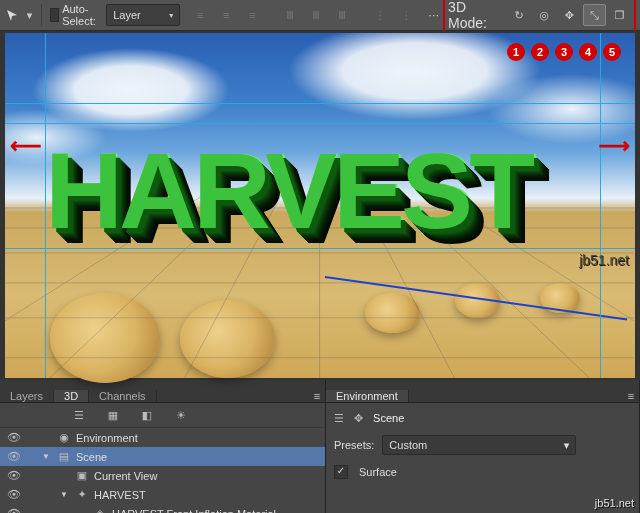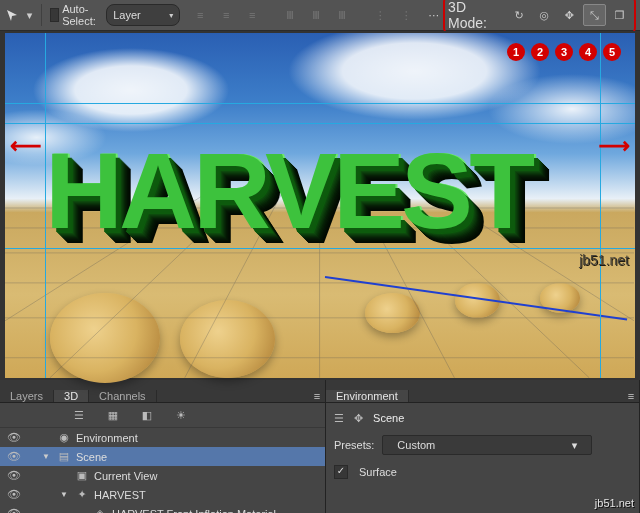--- a/index.html
+++ b/index.html
@@ -2,21 +2,21 @@
 <html><head>
 <meta charset="utf-8">
 <style>
 html,body{margin:0;padding:0;width:640px;height:513px;background:#000;font-family:Tahoma,Arial,sans-serif;font-size:11px;color:#ddd;overflow:hidden}
 .toolbar{background:#535353;height:30px;display:flex;align-items:center;border-bottom:1px solid #2a2a2a;padding:0 4px;gap:2px}
 .tb-btn{width:22px;height:22px;display:flex;align-items:center;justify-content:center;color:#ccc;border:1px solid transparent;border-radius:2px}
 .divider{width:1px;height:22px;background:#404040;margin:0 2px}
 .checkbox{width:12px;height:12px;border:1px solid #2a2a2a;background:#373737;margin-right:3px}
 .checkbox.checked:after{content:"✓";color:#ddd;font-size:10px;display:block;line-height:10px;text-align:center}
 .auto-select{display:flex;align-items:center;font-size:11px;color:#ddd;margin:8px 4px}
-.dropdown{background:#3f3f3f;border:1px solid #2a2a2a;height:20px;display:flex;align-items:center;padding:0 6px;min-width:60px;justify-content:space-between;border-radius:8px}
+.dropdown{background:#3f3f3f;border:1px solid #2a2a2a;height:20px;display:flex;align-items:center;padding:0 6px;min-width:60px;justify-content:space-between;border-radius:2px}
 .dropdown .caret{margin-left:8px;font-size:8px;color:#ccc}
 .align-group{display:flex;gap:2px;margin:0 6px}
 .align-group .tb-btn{color:#777}
 .mode3d{display:flex;align-items:center;border:2px solid #c00;border-radius:6px;padding:1px 3px;gap:2px;margin-left:auto}
 .mode3d-label{color:#ddd;font-size:14px;margin-right:4px}
 .mode3d .mb.active{background:#666;border:1px solid #888}
 .mode3d .mb{width:24px;height:20px;display:flex;align-items:center;justify-content:center;color:#ccc;border:1px solid transparent;border-radius:2px}
 .viewport{background:#333;height:349px;position:relative;display:flex;align-items:center;justify-content:center}
 .canvas{position:relative;width:630px;height:345px;background:linear-gradient(to bottom,#2a5fb3 0%,#3d7ec9 20%,#6fa8de 35%,#e8f0f7 48%,#c9a961 52%,#d9b86a 100%)}
 .sky-clouds{position:absolute;top:0;left:0;right:0;height:55%;background:
@@ -57,21 +57,21 @@
 .indent{width:14px}
 .disclose{width:10px;color:#ccc;font-size:8px}
 .item-icon{width:16px;display:flex;justify-content:center;color:#bbb}
 .tree-label{flex:1;white-space:nowrap;overflow:hidden}
 .prop-body{padding:4px 8px;display:flex;flex-direction:column;gap:6px}
 .prop-head{display:flex;align-items:center;gap:10px;height:22px}
 .prop-head .ic{color:#bbb}
 .prop-title{color:#eee;font-size:11px}
 .prop-row{display:flex;align-items:center;gap:8px}
 .prop-label{color:#ddd;font-size:11px}
-.prop-select{background:#3a3a3a;border:1px solid #2a2a2a;height:18px;padding:0 14px;display:flex;align-items:center;justify-content:space-between;flex:1;max-width:180px;border-radius:2px}
+.prop-select{background:#3a3a3a;border:1px solid #2a2a2a;height:18px;padding:0 6px;display:flex;align-items:center;justify-content:space-between;flex:1;max-width:180px;border-radius:2px}
 .surface-row{display:flex;align-items:center;gap:16px;margin-top:4px}
 .watermark{position:absolute;right:6px;bottom:4px;font-size:11px;color:#fff;opacity:.85;text-shadow:1px 1px 0 #000}
 .watermark.alt{right:6px;bottom:110px;color:#333;font-size:14px}
 .pline{position:absolute;height:2px;background:#2040d0;bottom:100px;left:320px;right:5px;transform:rotate(8deg);transform-origin:left}
 svg{display:block}
 </style>
 </head>
 <body>
 
 <div class="toolbar">

